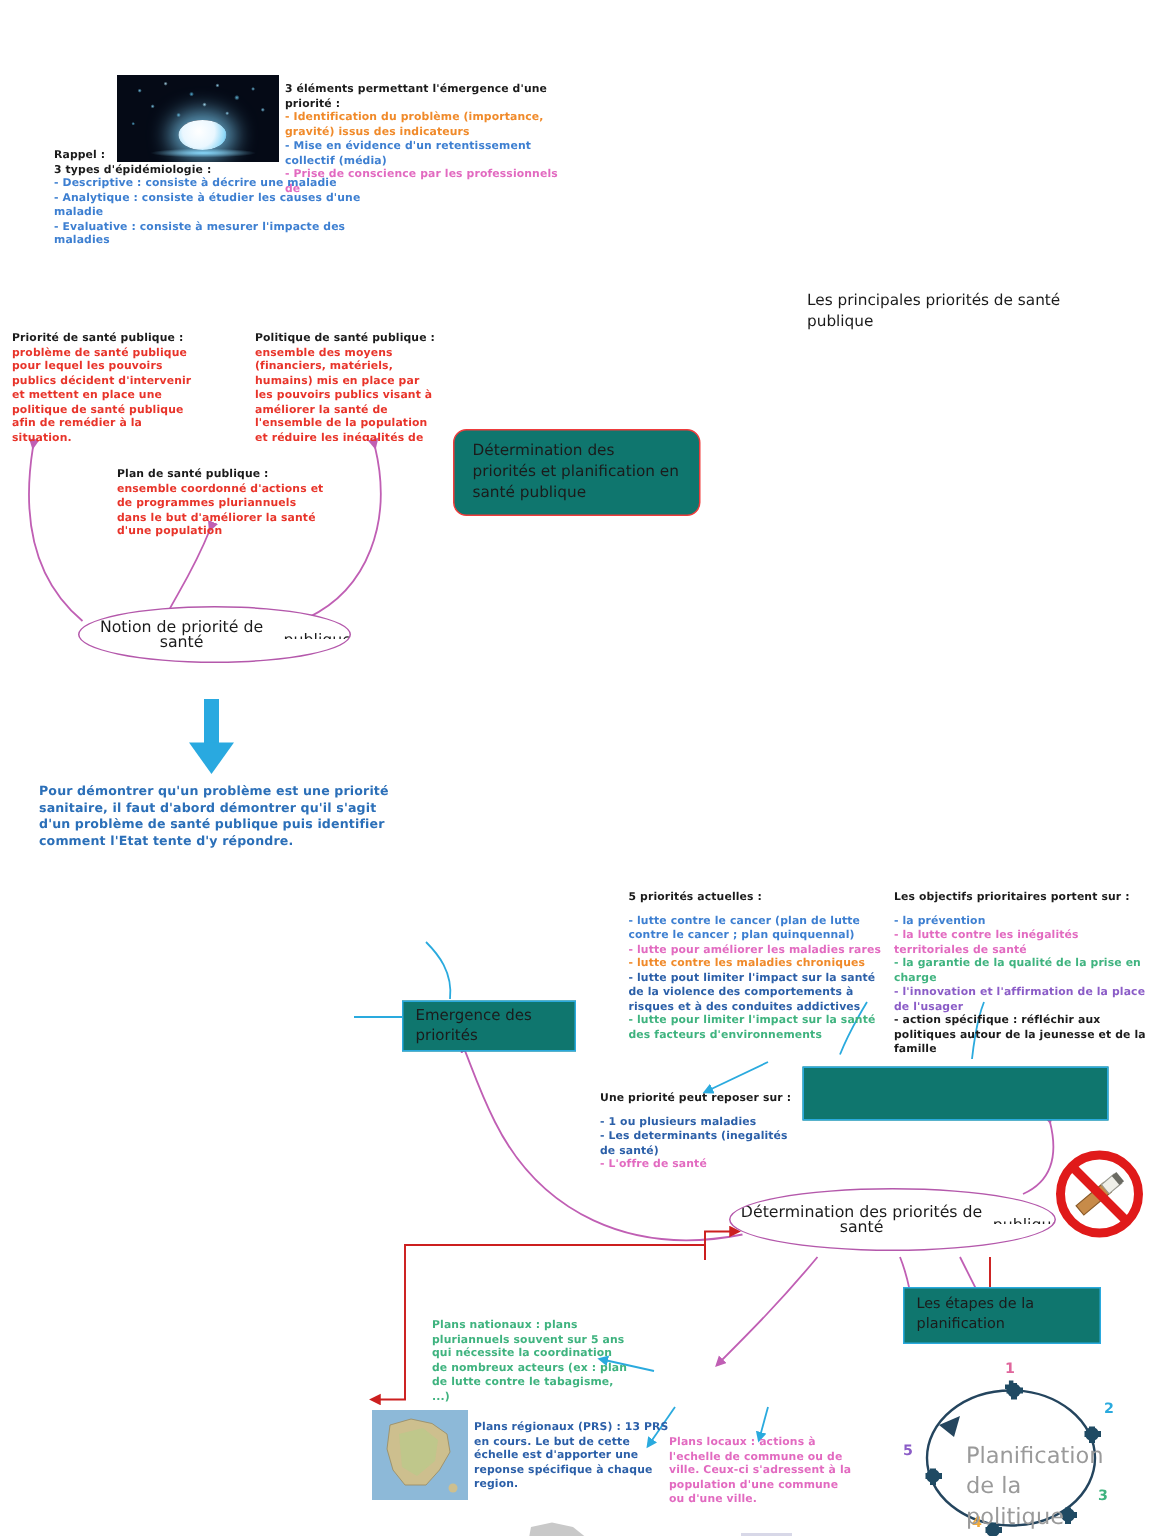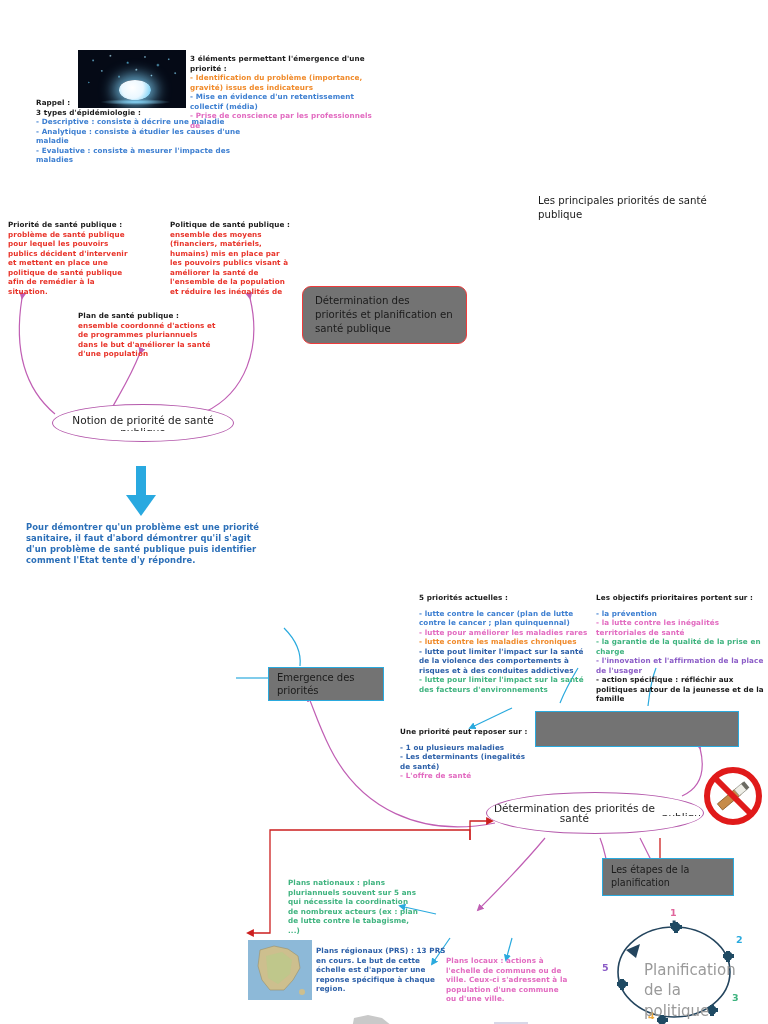--- a/index.html
+++ b/index.html
@@ -15,21 +15,21 @@
   .tb { position:absolute; line-height:1.32; letter-spacing:.1px; }
   .t8  { font-size:7.2px; }
   .t9  { font-size:8.4px; }
 
   .bold { font-weight:bold; }
   .k-black{color:#1b1b1b;} .k-red{color:#e8342a;} .k-blue{color:#3d7fd1;}
   .k-pink{color:#e26ac0;} .k-green{color:#3fb37f;} .k-orange{color:#f08a2a;}
   .k-purple{color:#8b5cc7;} .k-magenta{color:#d33b9e;}
   .k-dgreen{color:#2f9e5e;} .k-dkblue{color:#2b5fa8;}
 
-  .nodebox { position:absolute; background:#737373; display:flex; align-items:center; }
+  .nodebox { position:absolute; background:#0f766e; display:flex; align-items:center; }
   .nodebox span { display:block; line-height:1.34; }
   .box-red { border:1.3px solid #ef3b3b; border-radius:9px; }
   .box-cyan { border:1.4px solid #2aaade; }
 
   .ellipse {
     position:absolute; border:1.4px solid #b458ab; border-radius:50%;
     background:#fff; display:flex; align-items:center; justify-content:center;
     overflow:hidden;
   }
   .ellipse .elabel { font-size:10.5px; color:#1b1b1b; text-align:center; line-height:1.0; }
@@ -163,21 +163,21 @@
 
   <div class="tb t8" style="left:78px; top:263px; width:140px;">
     <div class="bold k-black">Plan de santé publique :</div>
     <div class="bold k-red">ensemble coordonné d'actions et de programmes pluriannuels dans le but d'améliorer la santé d'une population</div>
   </div>
 
   <div class="nodebox box-red" style="left:302px; top:238px; width:165px; height:58px; padding:0 12px;">
     <span style="font-size:10.2px; color:#1b1b1b;">Détermination des priorités et planification en santé publique</span>
   </div>
 
-  <div class="ellipse" style="left:52px; top:356px; width:182px; height:38px; flex-direction:column;">
+  <div class="ellipse" style="left:52px; top:356px; width:182px; height:38px; flex-direction:row;">
     <span class="elabel">Notion de priorité de santé</span>
     <span class="clip">publique</span>
   </div>
 
   <div class="tb t9 bold k-dkblue" style="left:26px; top:474px; width:248px; color:#2b6fb8;">
     <span>Pour démontrer qu'un problème est une priorité sanitaire, il faut d'abord démontrer qu'il s'agit d'un problème de santé publique puis identifier comment l'Etat tente d'y répondre.</span>
   </div>
 
   <div class="tb t8" style="left:419px; top:545px; width:172px;">
     <div class="bold k-black">5 priorités actuelles :</div>

